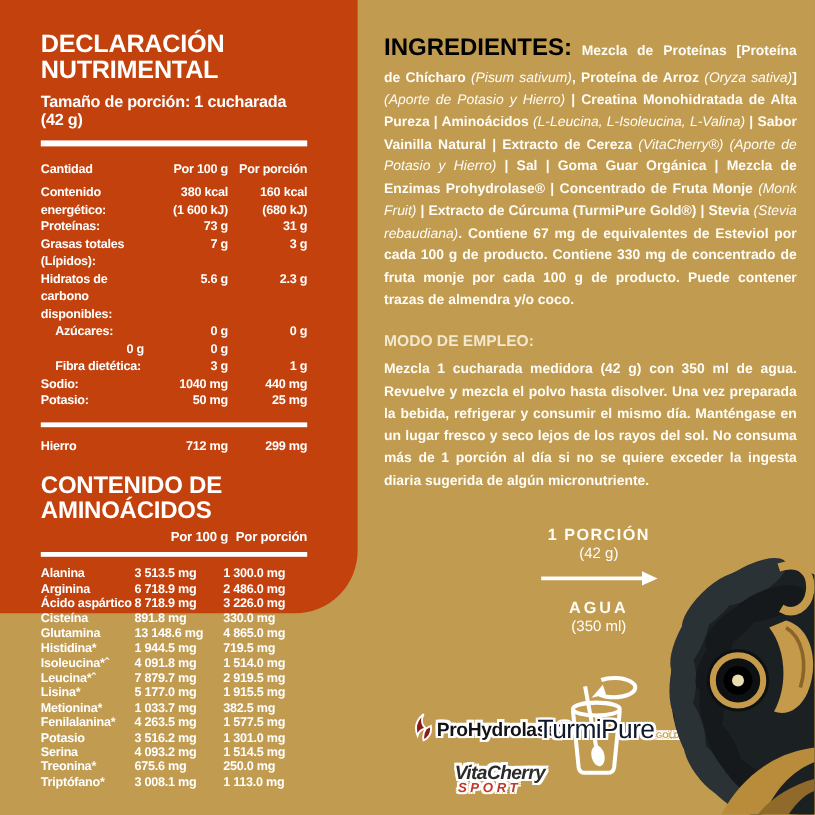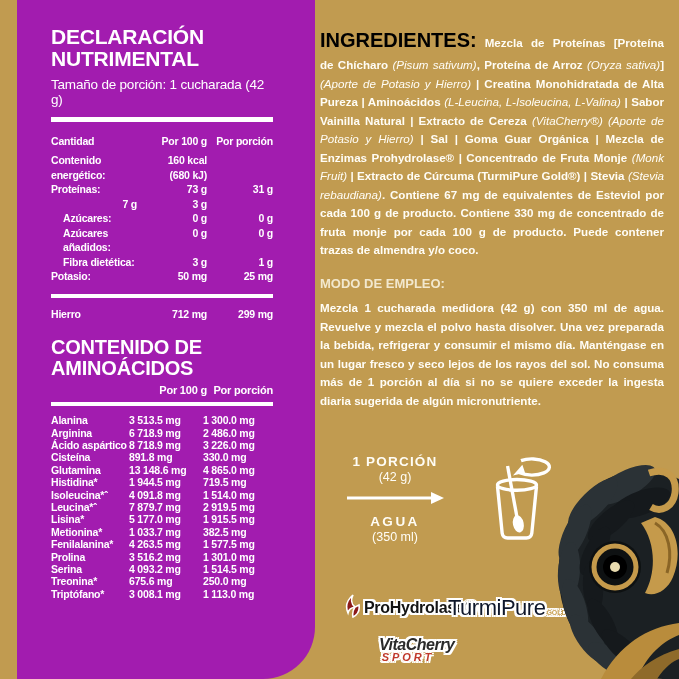--- a/index.html
+++ b/index.html
@@ -1,24 +1,24 @@
 <!DOCTYPE html>
 <html><head>
 <meta charset="utf-8">
 <style>
   html,body{margin:0;padding:0;}
   body{width:679px;height:679px;background:#C19B50;font-family:"Liberation Sans",sans-serif;}
   .canvas{position:relative;width:679px;height:679px;background:#C19B50;overflow:hidden;}
 
   
-  .panel{position:absolute;left:0;top:0;width:298px;height:679px;background:#a21caf;
+  .panel{position:absolute;left:0;top:0;width:298px;height:511px;background:#c2410c;
          border-bottom-right-radius:52px;color:#fff;box-sizing:border-box;
-         padding:26px 42px 0 34px;letter-spacing:-0.2px;margin-left:17px;}
+         padding:26px 42px 0 34px;letter-spacing:-0.2px;}
   .panel-title{font-size:21px;font-weight:800;line-height:1.05;}
-  .serving{font-size:13.5px;font-weight:400;margin-top:7px;}
+  .serving{font-size:13.5px;font-weight:700;margin-top:7px;}
   .rule{height:5px;background:#fff;margin-top:10px;}
   .rule.mid{height:4px;}
   .grid{display:grid;grid-template-columns:1fr 70px 66px;align-items:end;}
   .thead{margin-top:13px;font-size:10.5px;font-weight:700;}
   .thead .c{text-align:right;}
   .nrows{margin-top:6px;}
   .nrow{display:grid;grid-template-columns:1fr 70px 66px;font-size:10.5px;font-weight:700;line-height:14.5px;}
   .nrow .nval{text-align:right;white-space:pre-line;}
   .nrow.indent .nlabel{padding-left:12px;}
   .iron{margin-top:9px;margin-bottom:2px;}
@@ -33,21 +33,21 @@
   .right{position:absolute;left:320px;top:24px;width:344px;color:#FFFDF6;}
   .ing{font-size:11.6px;line-height:1.6;text-align:justify;font-weight:700;margin:0;}
   .ing-h{font-size:20px;font-weight:800;color:#000000;margin-right:8px;letter-spacing:0;}
   .seg-n{font-weight:700;}
   .seg-i{font-style:italic;font-weight:400;}
   .seg-b{font-weight:800;}
   .h2{font-size:13px;font-weight:800;color:#F2E8CE;margin:16px 0 8px 0;}
   .usage{font-size:11.6px;line-height:1.6;text-align:justify;font-weight:700;margin:0;}
 
   
-  .diagram{margin-top:39px;display:flex;align-items:center;gap:26px;padding-left:14px;}
+  .diagram{margin-top:28px;display:flex;align-items:center;gap:26px;padding-left:14px;flex-direction:column;}
   .d-left{width:122px;text-align:center;font-weight:700;}
   .d-label{font-size:13.5px;letter-spacing:1.2px;}
   .d-sub{font-size:12.5px;font-weight:400;margin-top:1px;}
   .d-arrow{margin:7px 0 5px 0;}
   .d-water{font-size:13.5px;letter-spacing:2.5px;}
 
   
   .stroke-w{text-shadow:-2px -2px 0 #fff,2px -2px 0 #fff,-2px 2px 0 #fff,2px 2px 0 #fff,
             0 -2px 0 #fff,0 2px 0 #fff,-2px 0 0 #fff,2px 0 0 #fff;}
   .logo-pro{position:absolute;left:344px;top:594px;display:flex;align-items:center;gap:2px;}
@@ -75,46 +75,58 @@
 
     <div class="grid thead">
       <span>Cantidad</span>
       <span class="c">Por 100 g</span>
       <span class="c">Por porción</span>
     </div>
 
     <div class="nrows">
         <div class="nrow">
         <span class="nlabel">Contenido energético:</span>
+        <span class="nval">380 kcal
+(1 600 kJ)</span>
         <span class="nval">160 kcal
 (680 kJ)</span>
       </div>
         <div class="nrow">
         <span class="nlabel">Proteínas:</span>
         <span class="nval">73 g</span>
         <span class="nval">31 g</span>
       </div>
         <div class="nrow">
+        <span class="nlabel">Grasas totales (Lípidos):</span>
         <span class="nval">7 g</span>
         <span class="nval">3 g</span>
+      </div>
+        <div class="nrow">
+        <span class="nlabel">Hidratos de carbono disponibles:</span>
+        <span class="nval">5.6 g</span>
+        <span class="nval">2.3 g</span>
       </div>
         <div class="nrow indent">
         <span class="nlabel">Azúcares:</span>
         <span class="nval">0 g</span>
         <span class="nval">0 g</span>
       </div>
         <div class="nrow indent">
-        <span class="nlabel">Azúcares añadidos:</span>
         <span class="nval">0 g</span>
         <span class="nval">0 g</span>
       </div>
         <div class="nrow indent">
         <span class="nlabel">Fibra dietética:</span>
         <span class="nval">3 g</span>
         <span class="nval">1 g</span>
+      </div>
+        <div class="nrow">
+        <span class="nlabel">Sodio:</span>
+        <span class="nval">1040 mg</span>
+        <span class="nval">440 mg</span>
       </div>
         <div class="nrow">
         <span class="nlabel">Potasio:</span>
         <span class="nval">50 mg</span>
         <span class="nval">25 mg</span>
       </div>
       </div>
 
     <div class="rule mid"></div>
 
@@ -183,21 +195,21 @@
         <span class="nlabel">Metionina*</span>
         <span class="nval">1 033.7 mg</span>
         <span class="nval">382.5 mg</span>
       </div>
         <div class="arow">
         <span class="nlabel">Fenilalanina*</span>
         <span class="nval">4 263.5 mg</span>
         <span class="nval">1 577.5 mg</span>
       </div>
         <div class="arow">
-        <span class="nlabel">Prolina</span>
+        <span class="nlabel">Potasio</span>
         <span class="nval">3 516.2 mg</span>
         <span class="nval">1 301.0 mg</span>
       </div>
         <div class="arow">
         <span class="nlabel">Serina</span>
         <span class="nval">4 093.2 mg</span>
         <span class="nval">1 514.5 mg</span>
       </div>
         <div class="arow">
         <span class="nlabel">Treonina*</span>

